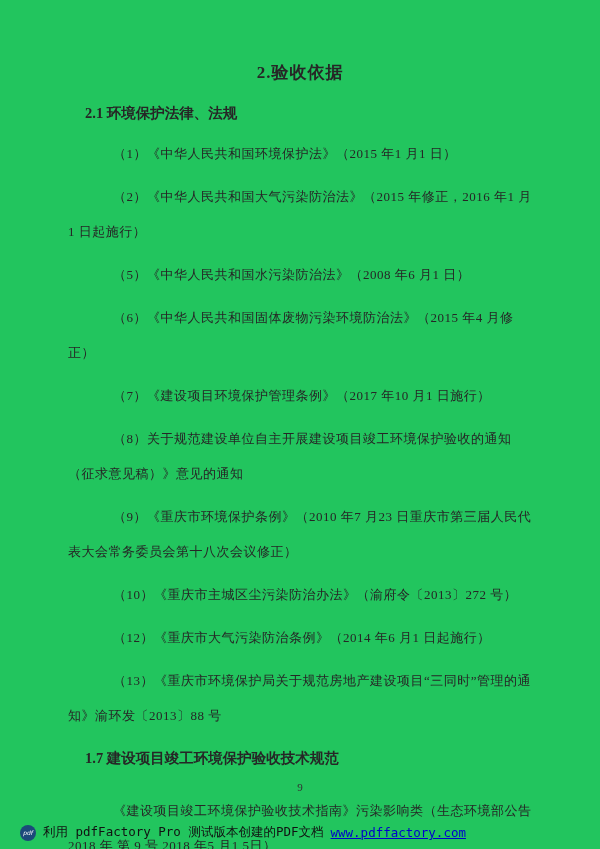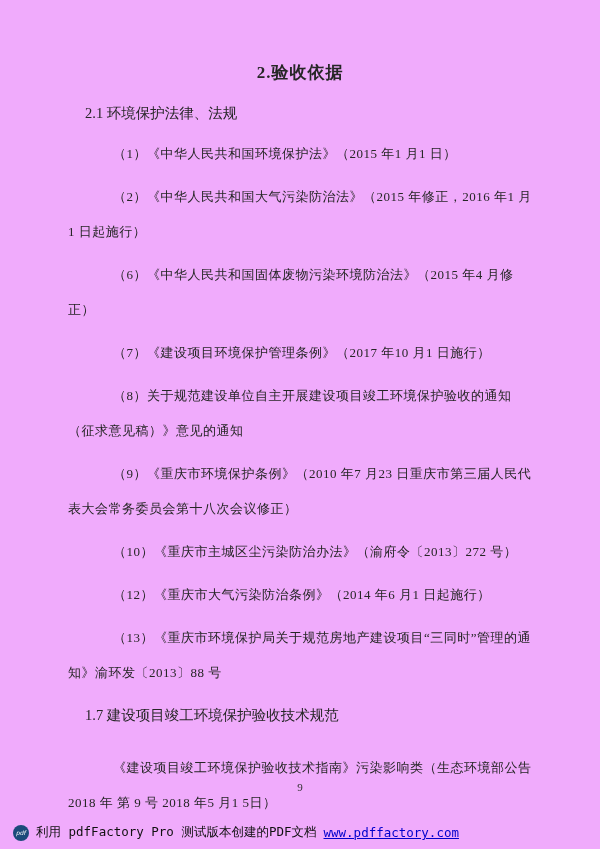--- a/index.html
+++ b/index.html
@@ -5,21 +5,21 @@
   html, body {
     margin: 0;
     padding: 0;
     background: #f4f4f4;
   }
   .page {
     position: relative;
     width: 600px;
     height: 849px;
     margin: 0 auto;
-    background: #f0abfc;
+    background: #22c55e;
     overflow: hidden;
     font-family: "Liberation Serif", "DejaVu Serif", serif;
     color: #262626;
   }
   .content {
     position: absolute;
     top: 0; left: 0; right: 0; bottom: 0;
     padding: 0 60px;
   }
   .doc-title {
@@ -27,21 +27,21 @@
     padding-top: 60px;
     text-align: center;
     font-size: 17px;
     font-weight: bold;
     line-height: 26px;
     letter-spacing: 1px;
   }
   .section-heading {
     margin: 0;
     font-size: 14.5px;
-    font-weight: normal;
+    font-weight: bold;
     line-height: 22px;
     padding-left: 25px;
   }
   .heading-1 { margin-top: 16px; }
   .heading-2 { margin-top: 14px; }
   .items { margin-top: 12px; }
   .doc-line {
     margin: 8px;
     font-size: 13px;
     line-height: 35px;
@@ -53,21 +53,21 @@
     position: absolute;
     top: 781px;
     left: 0;
     width: 100%;
     text-align: center;
     font-size: 11px;
     color: #333;
   }
   .watermark {
     position: absolute;
-    left: 13px;
+    left: 20px;
     bottom: 8px;
     display: flex;
     align-items: center;
     gap: 7px;
     font-family: "DejaVu Sans Mono", "Liberation Mono", monospace;
     font-size: 12.5px;
     color: #111;
     white-space: nowrap;
   }
   .pdf-logo {
@@ -95,20 +95,21 @@
 <div class="page">
   <div class="content">
 
     <h1 class="doc-title">2.验收依据</h1>
 
     <h2 class="section-heading heading-1">2.1 环境保护法律、法规</h2>
 
     <div class="items">
         <p class="doc-line">（1）《中华人民共和国环境保护法》（2015 年1 月1 日）</p>
         <p class="doc-line">（2）《中华人民共和国大气污染防治法》（2015 年修正，2016 年1 月1 日起施行）</p>
+        <p class="doc-line">（5）《中华人民共和国水污染防治法》（2008 年6 月1 日）</p>
         <p class="doc-line">（6）《中华人民共和国固体废物污染环境防治法》（2015 年4 月修正）</p>
         <p class="doc-line">（7）《建设项目环境保护管理条例》（2017 年10 月1 日施行）</p>
         <p class="doc-line">（8）关于规范建设单位自主开展建设项目竣工环境保护验收的通知（征求意见稿）》意见的通知</p>
         <p class="doc-line">（9）《重庆市环境保护条例》（2010 年7 月23 日重庆市第三届人民代表大会常务委员会第十八次会议修正）</p>
         <p class="doc-line">（10）《重庆市主城区尘污染防治办法》（渝府令〔2013〕272 号）</p>
         <p class="doc-line">（12）《重庆市大气污染防治条例》（2014 年6 月1 日起施行）</p>
         <p class="doc-line">（13）《重庆市环境保护局关于规范房地产建设项目“三同时”管理的通知》渝环发〔2013〕88 号</p>
       </div>
 
     <h2 class="section-heading heading-2">1.7 建设项目竣工环境保护验收技术规范</h2>

